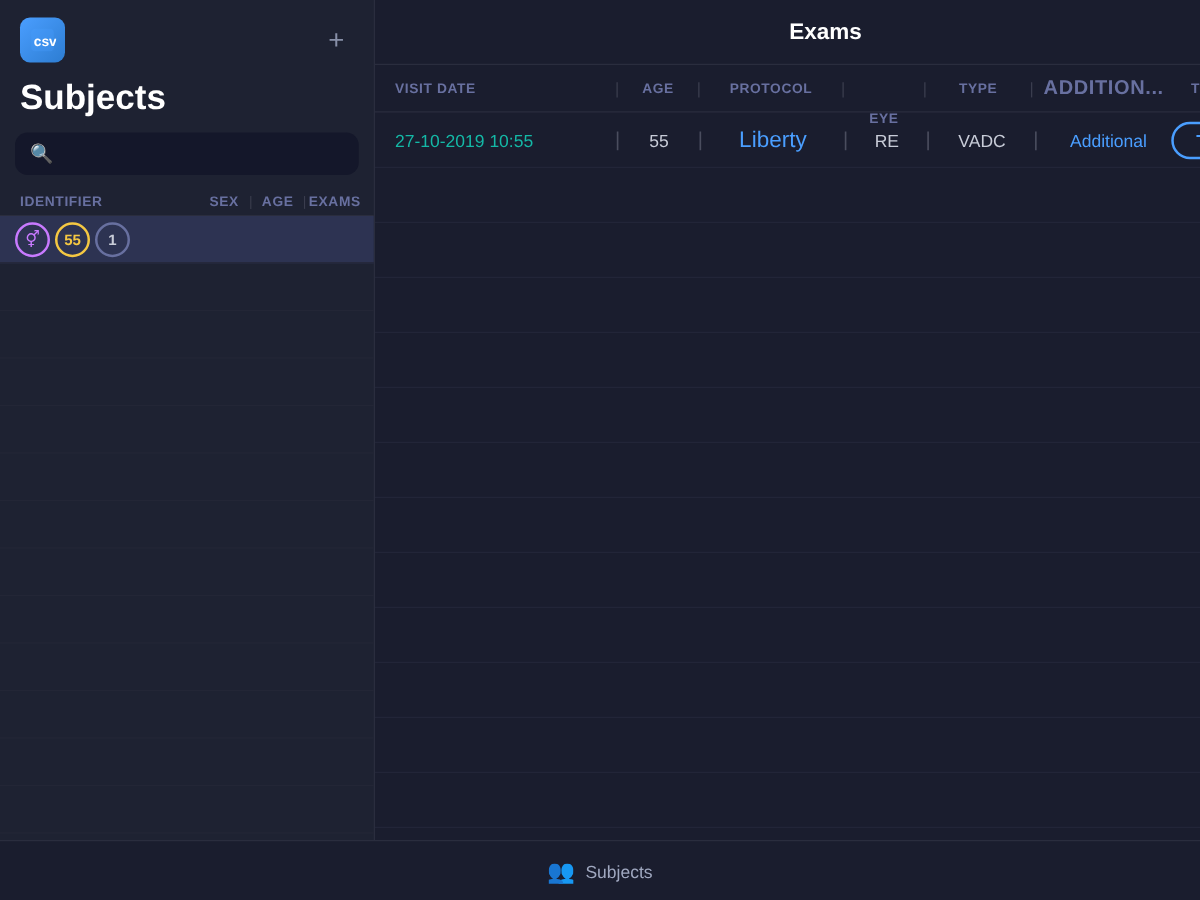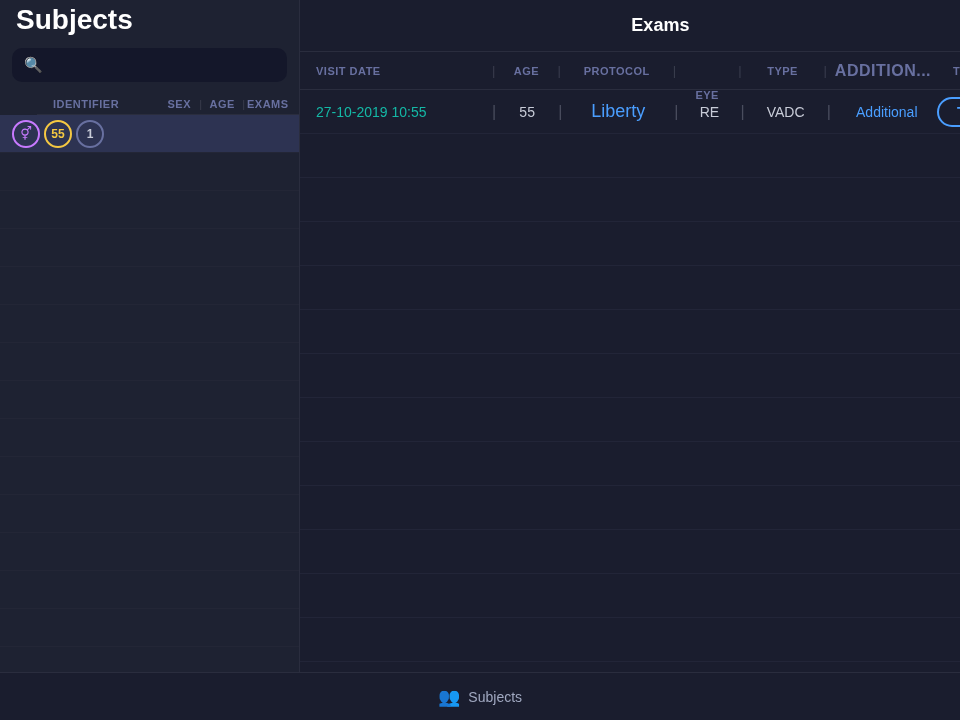--- a/index.html
+++ b/index.html
@@ -118,21 +118,20 @@
     }
 
     .search-input::placeholder {
       color: #6870a0;
     }
 
     .table-headers {
       display: flex;
       padding: 4px 16px;
       border-bottom: 1px solid #2a2d3e;
-      margin-left: 37px;
     }
 
     .th-identifier {
       flex: 1;
       font-size: 11px;
       font-weight: 600;
       color: #6870a0;
       letter-spacing: 0.5px;
       text-transform: uppercase;
     }
@@ -416,20 +415,29 @@
       flex: 1;
       overflow-y: auto;
     }
   </style>
 </head>
 <body>
 
 <div class="main-area">
 
   <div class="left-panel">
+    <div class="left-header">
+      <div class="app-logo">
+        <svg width="22" height="22" viewBox="0 0 22 22" fill="none">
+          <rect x="2" y="2" width="18" height="18" rx="3" fill="#4a9eff" opacity="0.3"></rect>
+          <text x="4" y="16" font-size="11" fill="white" font-weight="bold">csv</text>
+        </svg>
+      </div>
+      <button class="add-button-left">+</button>
+    </div>
 
     <div class="subjects-title">Subjects</div>
 
     <div class="search-bar">
       <span class="search-icon">🔍</span>
     </div>
 
     <div class="table-headers">
       <span class="th-identifier">IDENTIFIER</span>
       <span class="th-sex">SEX</span>

